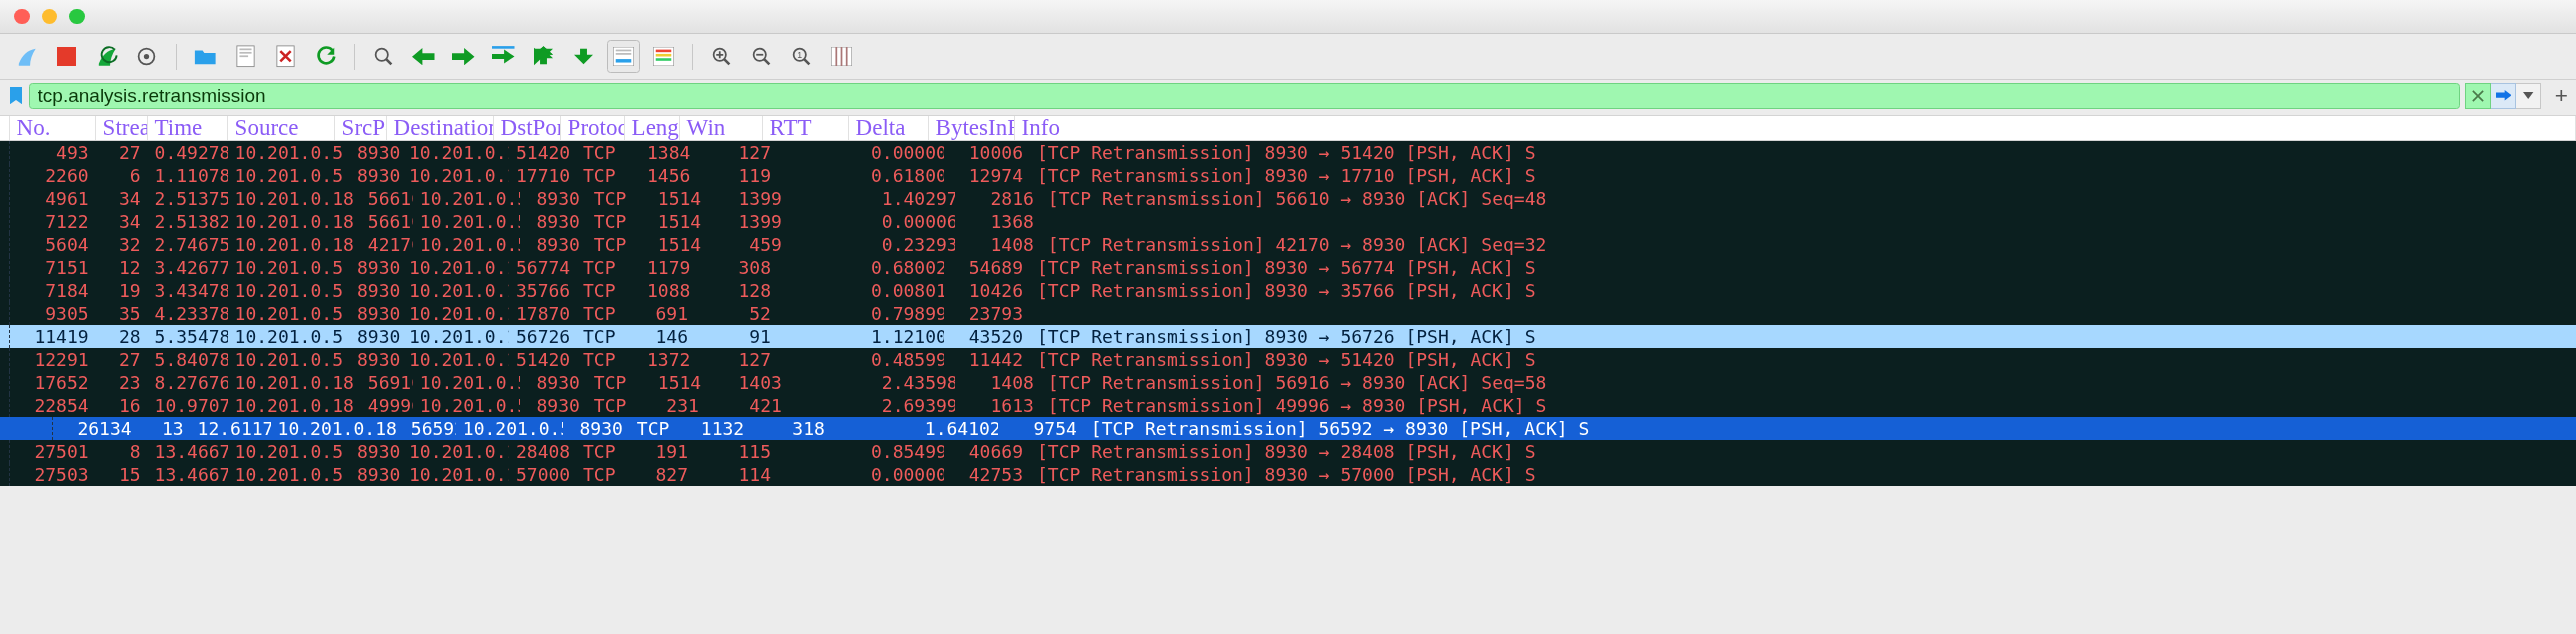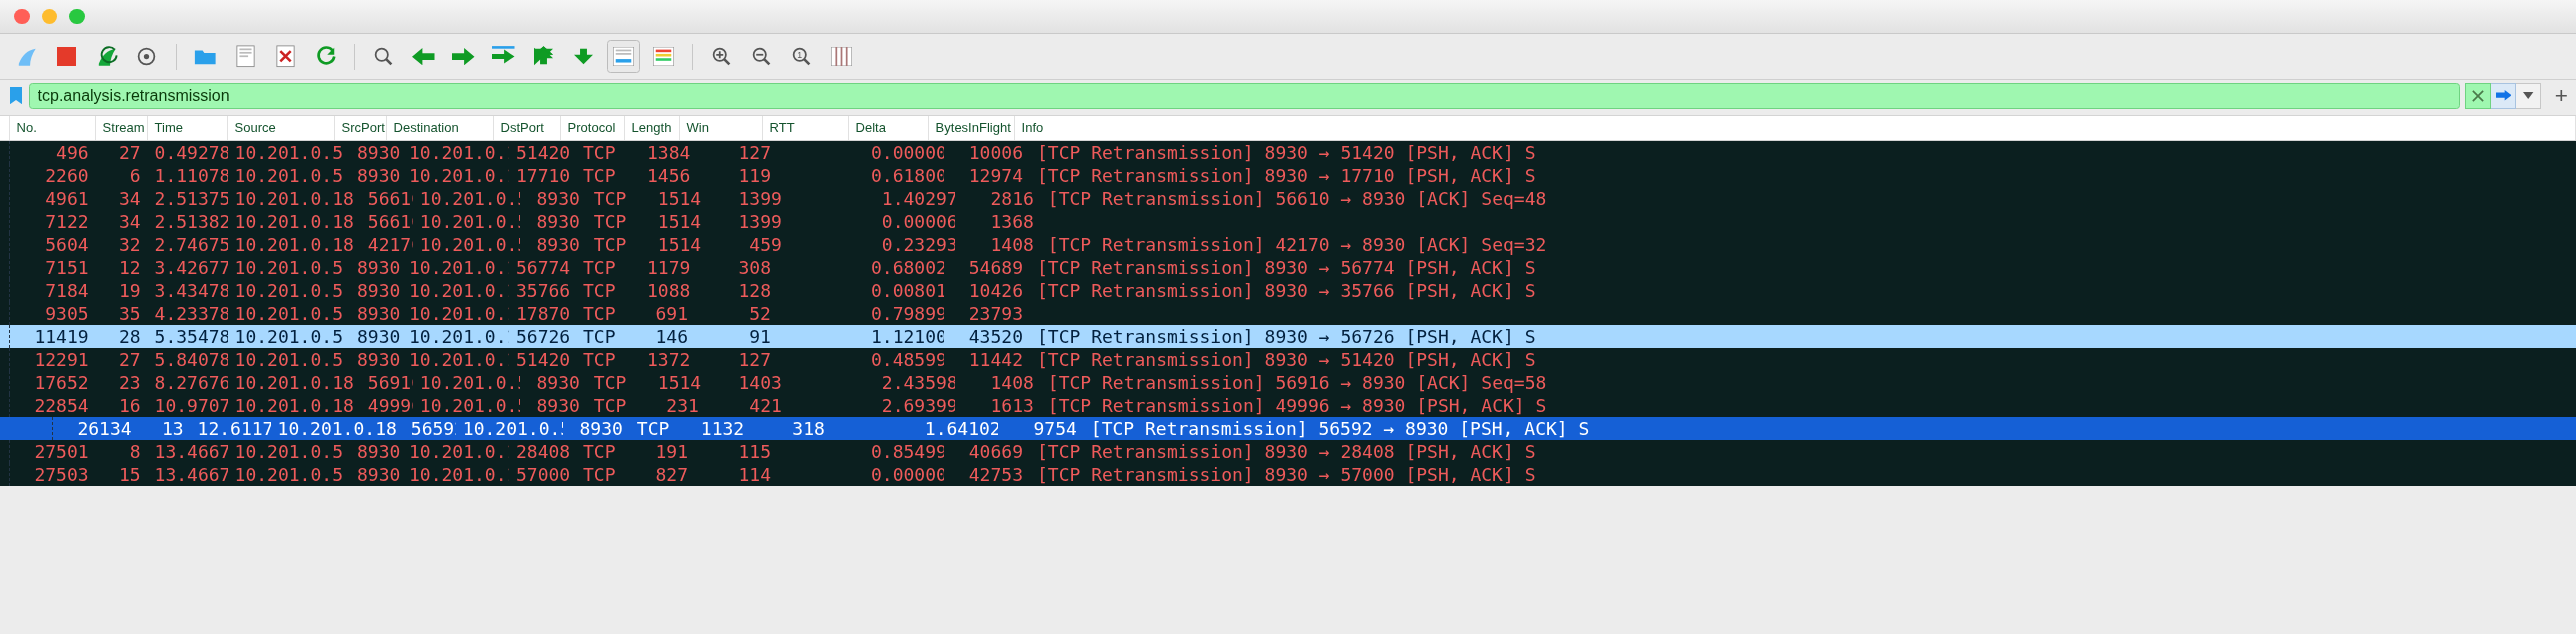--- a/index.html
+++ b/index.html
@@ -36,26 +36,26 @@
   .title svg{height:19px;}
   
   .toolbar{height:45px;display:flex;align-items:center;gap:7px;padding:0 10.4px;background:var(--toolbar);border-bottom:0.9px solid #cfcfcf;}
   .tbtn{width:33px;height:33px;display:flex;align-items:center;justify-content:center;border-radius:3.5px;}
   .tbtn.active{background:#e9e9e9;border:0.9px solid #bcbcbc;width:31px;height:31px;}
   .sep{width:0.9px;height:26px;background:#c7c7c7;margin:0 5.2px;}
   
   .filterbar{display:flex;align-items:center;height:31px;background:var(--toolbar);padding:0 5.2px 3.5px 8.6px;gap:5.2px;}
   .bookmark{width:15.6px;height:21px;display:flex;align-items:center;justify-content:center;}
   .filterbox{flex:1;height:24px;background:var(--filter-bg);border:0.9px solid var(--filter-border);border-radius:3.5px;display:flex;align-items:center;padding:0 5.2px;font-size:19px;color:#0a3a0a;}
-  .filterbox input{border:none;background:transparent;outline:none;width:100%;font-size:16px;font-family:inherit;color:#0a3a0a;}
+  .filterbox input{border:none;background:transparent;outline:none;width:100%;font-size:19px;font-family:inherit;color:#0a3a0a;}
   .filter-tail{display:flex;align-items:center;gap:0;}
   .fbtn{width:24px;height:24px;display:flex;align-items:center;justify-content:center;border:0.9px solid var(--filter-border);border-left:none;background:var(--filter-bg);}
   .plus{width:19px;height:24px;display:flex;align-items:center;justify-content:center;color:#555;font-size:22.5px;margin-left:5.2px;}
   
-  .colheader{display:flex;height:24px;background:#fff;border-top:0.9px solid #d4d4d4;border-bottom:0.9px solid #d4d4d4;font-size:13px;color:#14532d;}
+  .colheader{display:flex;height:24px;background:#fff;border-top:0.9px solid #d4d4d4;border-bottom:0.9px solid #d4d4d4;font-size:23px;color:#8b5cf6;font-family:Liberation Serif, serif;}
   .colheader .hc{border-right:0.9px solid #e1e1e1;padding:1.7px 7px;display:flex;align-items:center;overflow:hidden;white-space:nowrap;box-sizing:border-box;}
   
   .tbl{background:var(--table-bg);font-family:"Menlo","Consolas",monospace;font-size:18px;line-height:23px;white-space:nowrap;overflow:hidden;}
   .row{display:flex;color:var(--row-red);height:23px;}
   .row.sel1{background:var(--row-sel);color:var(--row-sel-fg);}
   .row.sel2{background:var(--row-sel2);color:var(--row-sel2-fg);padding-left:43px;}
   .row .c{box-sizing:border-box;padding:0 7px;overflow:hidden;}
   .c.num{text-align:right;}
   .c.info{flex:1;}
   
@@ -262,21 +262,21 @@
   <div class="hc h-win">Win</div>
   <div class="hc h-rtt">RTT</div>
   <div class="hc h-delta">Delta</div>
   <div class="hc h-bif">BytesInFlight</div>
   <div class="hc h-info">Info</div>
 </div>
 
 <div class="tbl" id="tbl">
     <div class="row">
       <div class="gut"></div>
-      <div class="c c-no num">496</div>
+      <div class="c c-no num">493</div>
       <div class="c c-stream num">27</div>
       <div class="c c-time">0.492784</div>
       <div class="c c-src">10.201.0.5</div>
       <div class="c c-srcport num">8930</div>
       <div class="c c-dst">10.201.0.18</div>
       <div class="c c-dstport num">51420</div>
       <div class="c c-proto">TCP</div>
       <div class="c c-len num">1384</div>
       <div class="c c-win num">127</div>
       <div class="c c-rtt num"></div>

